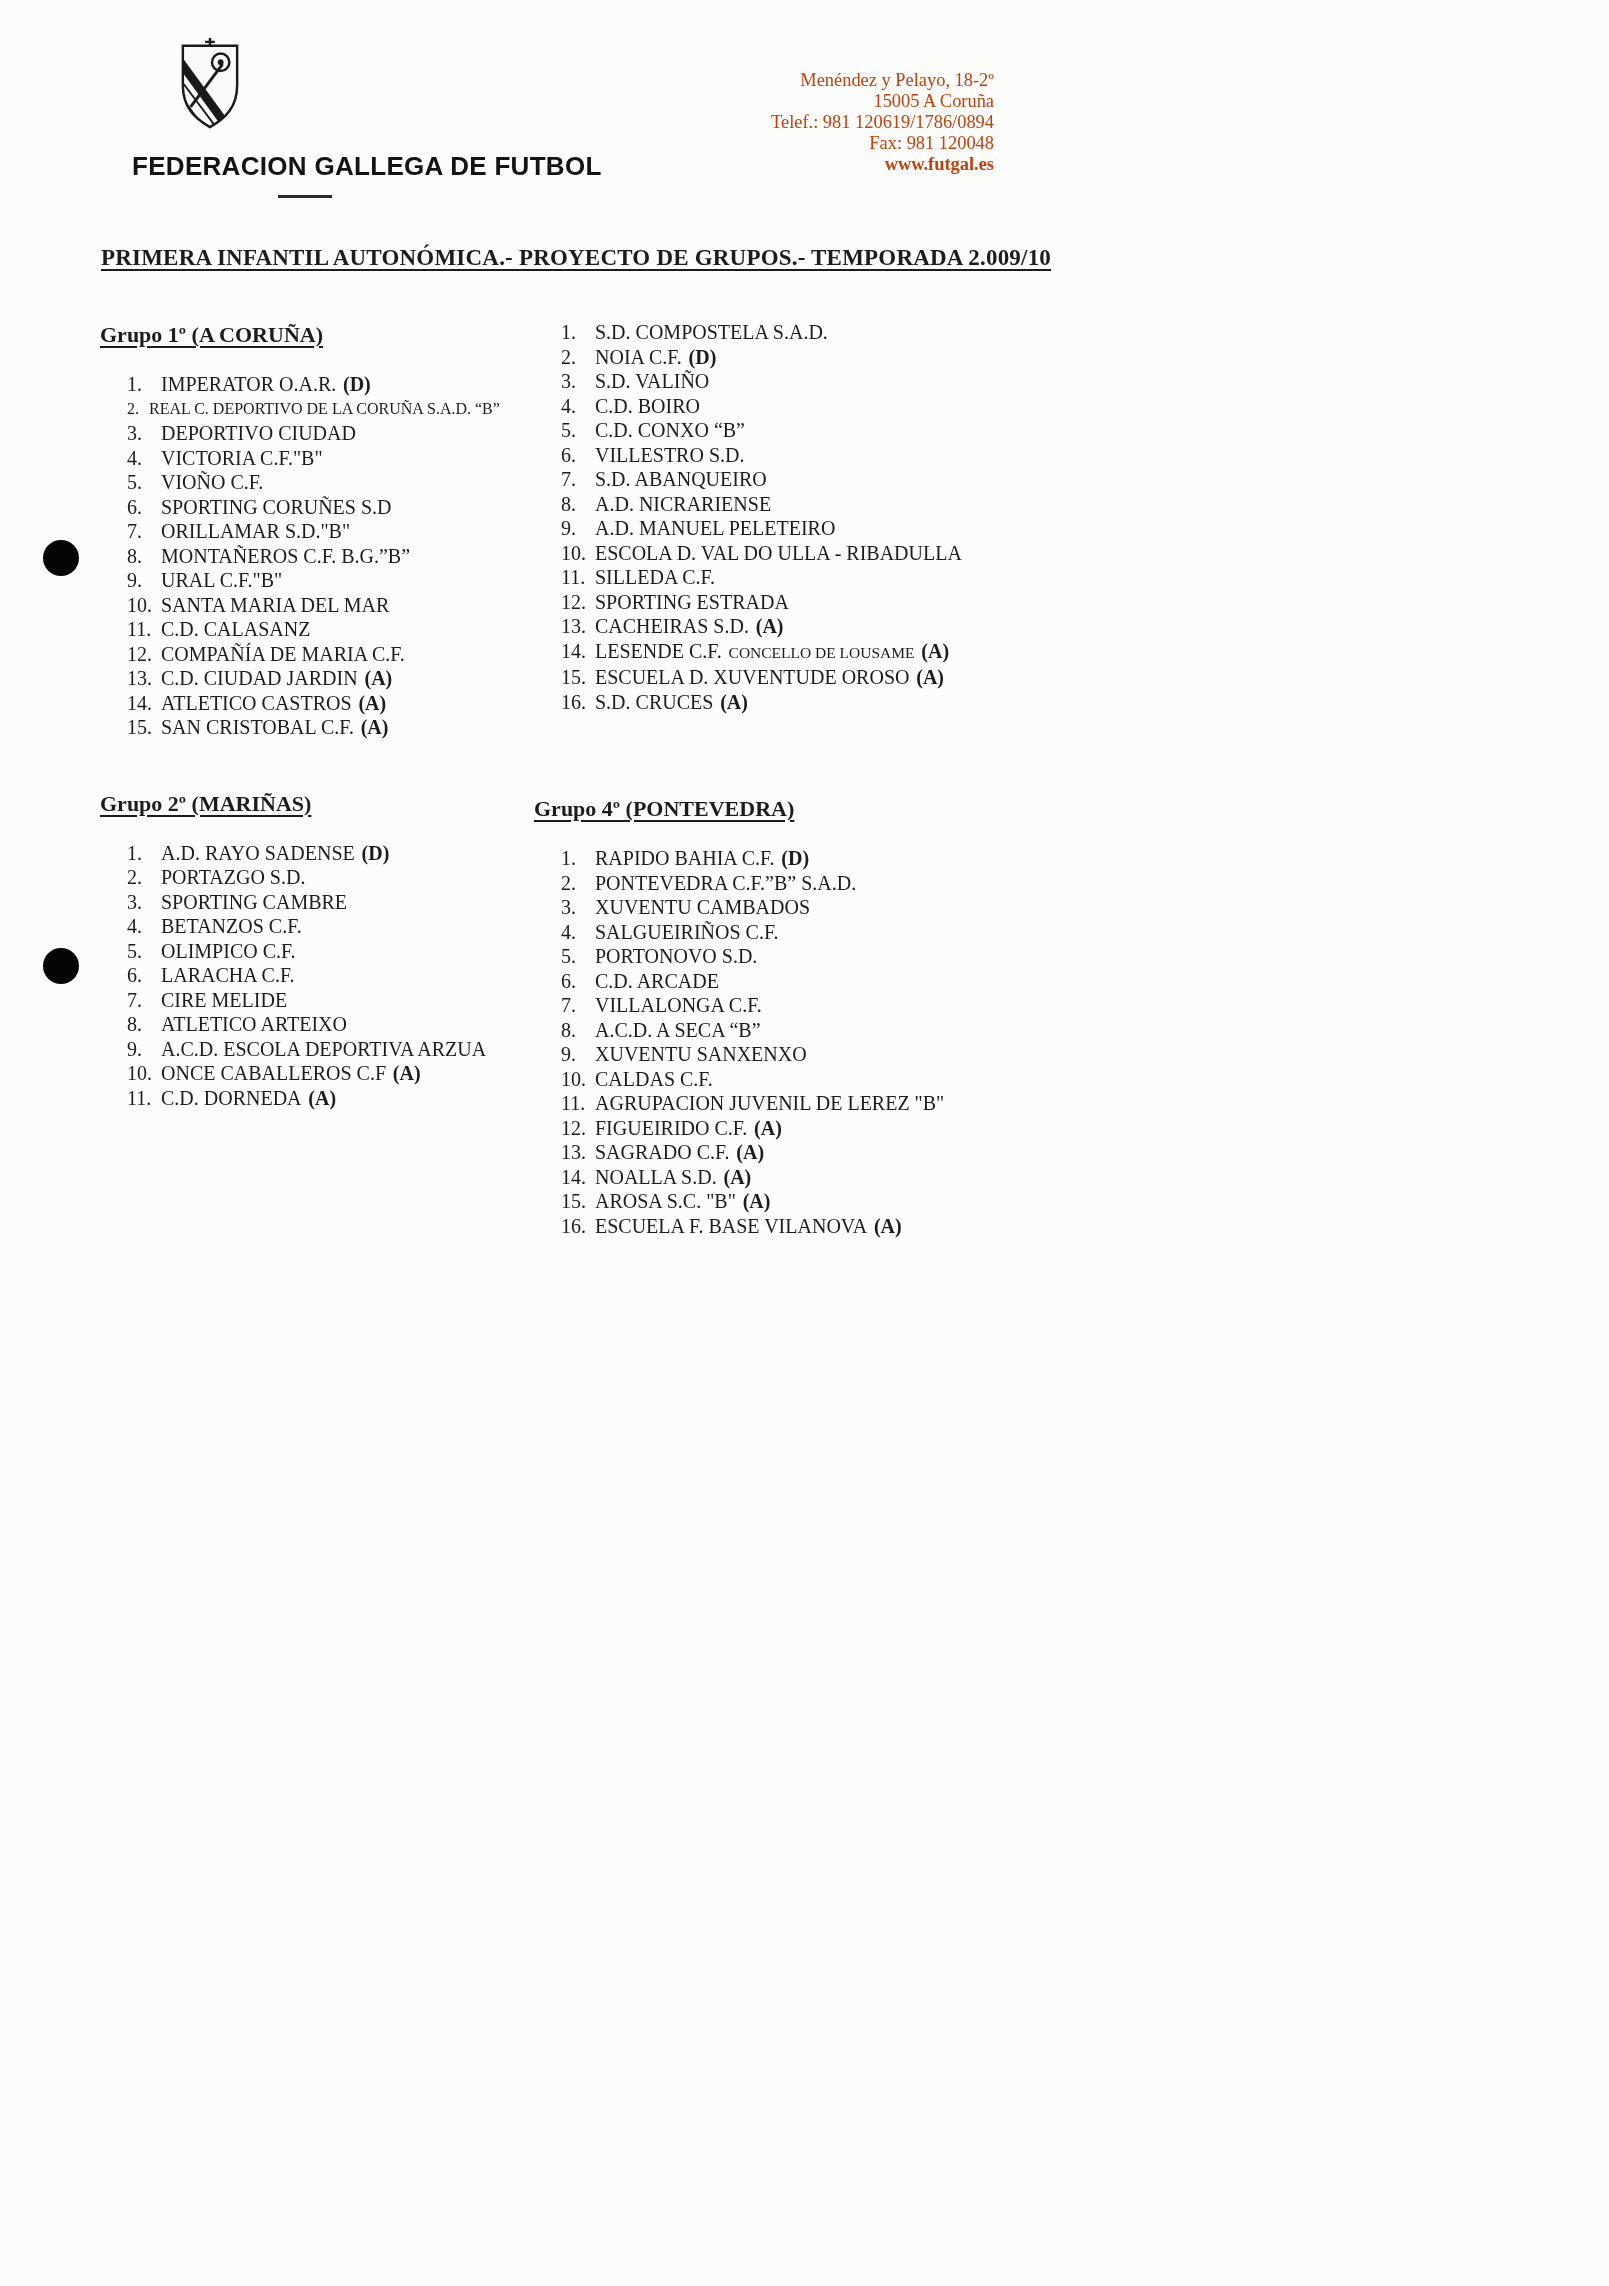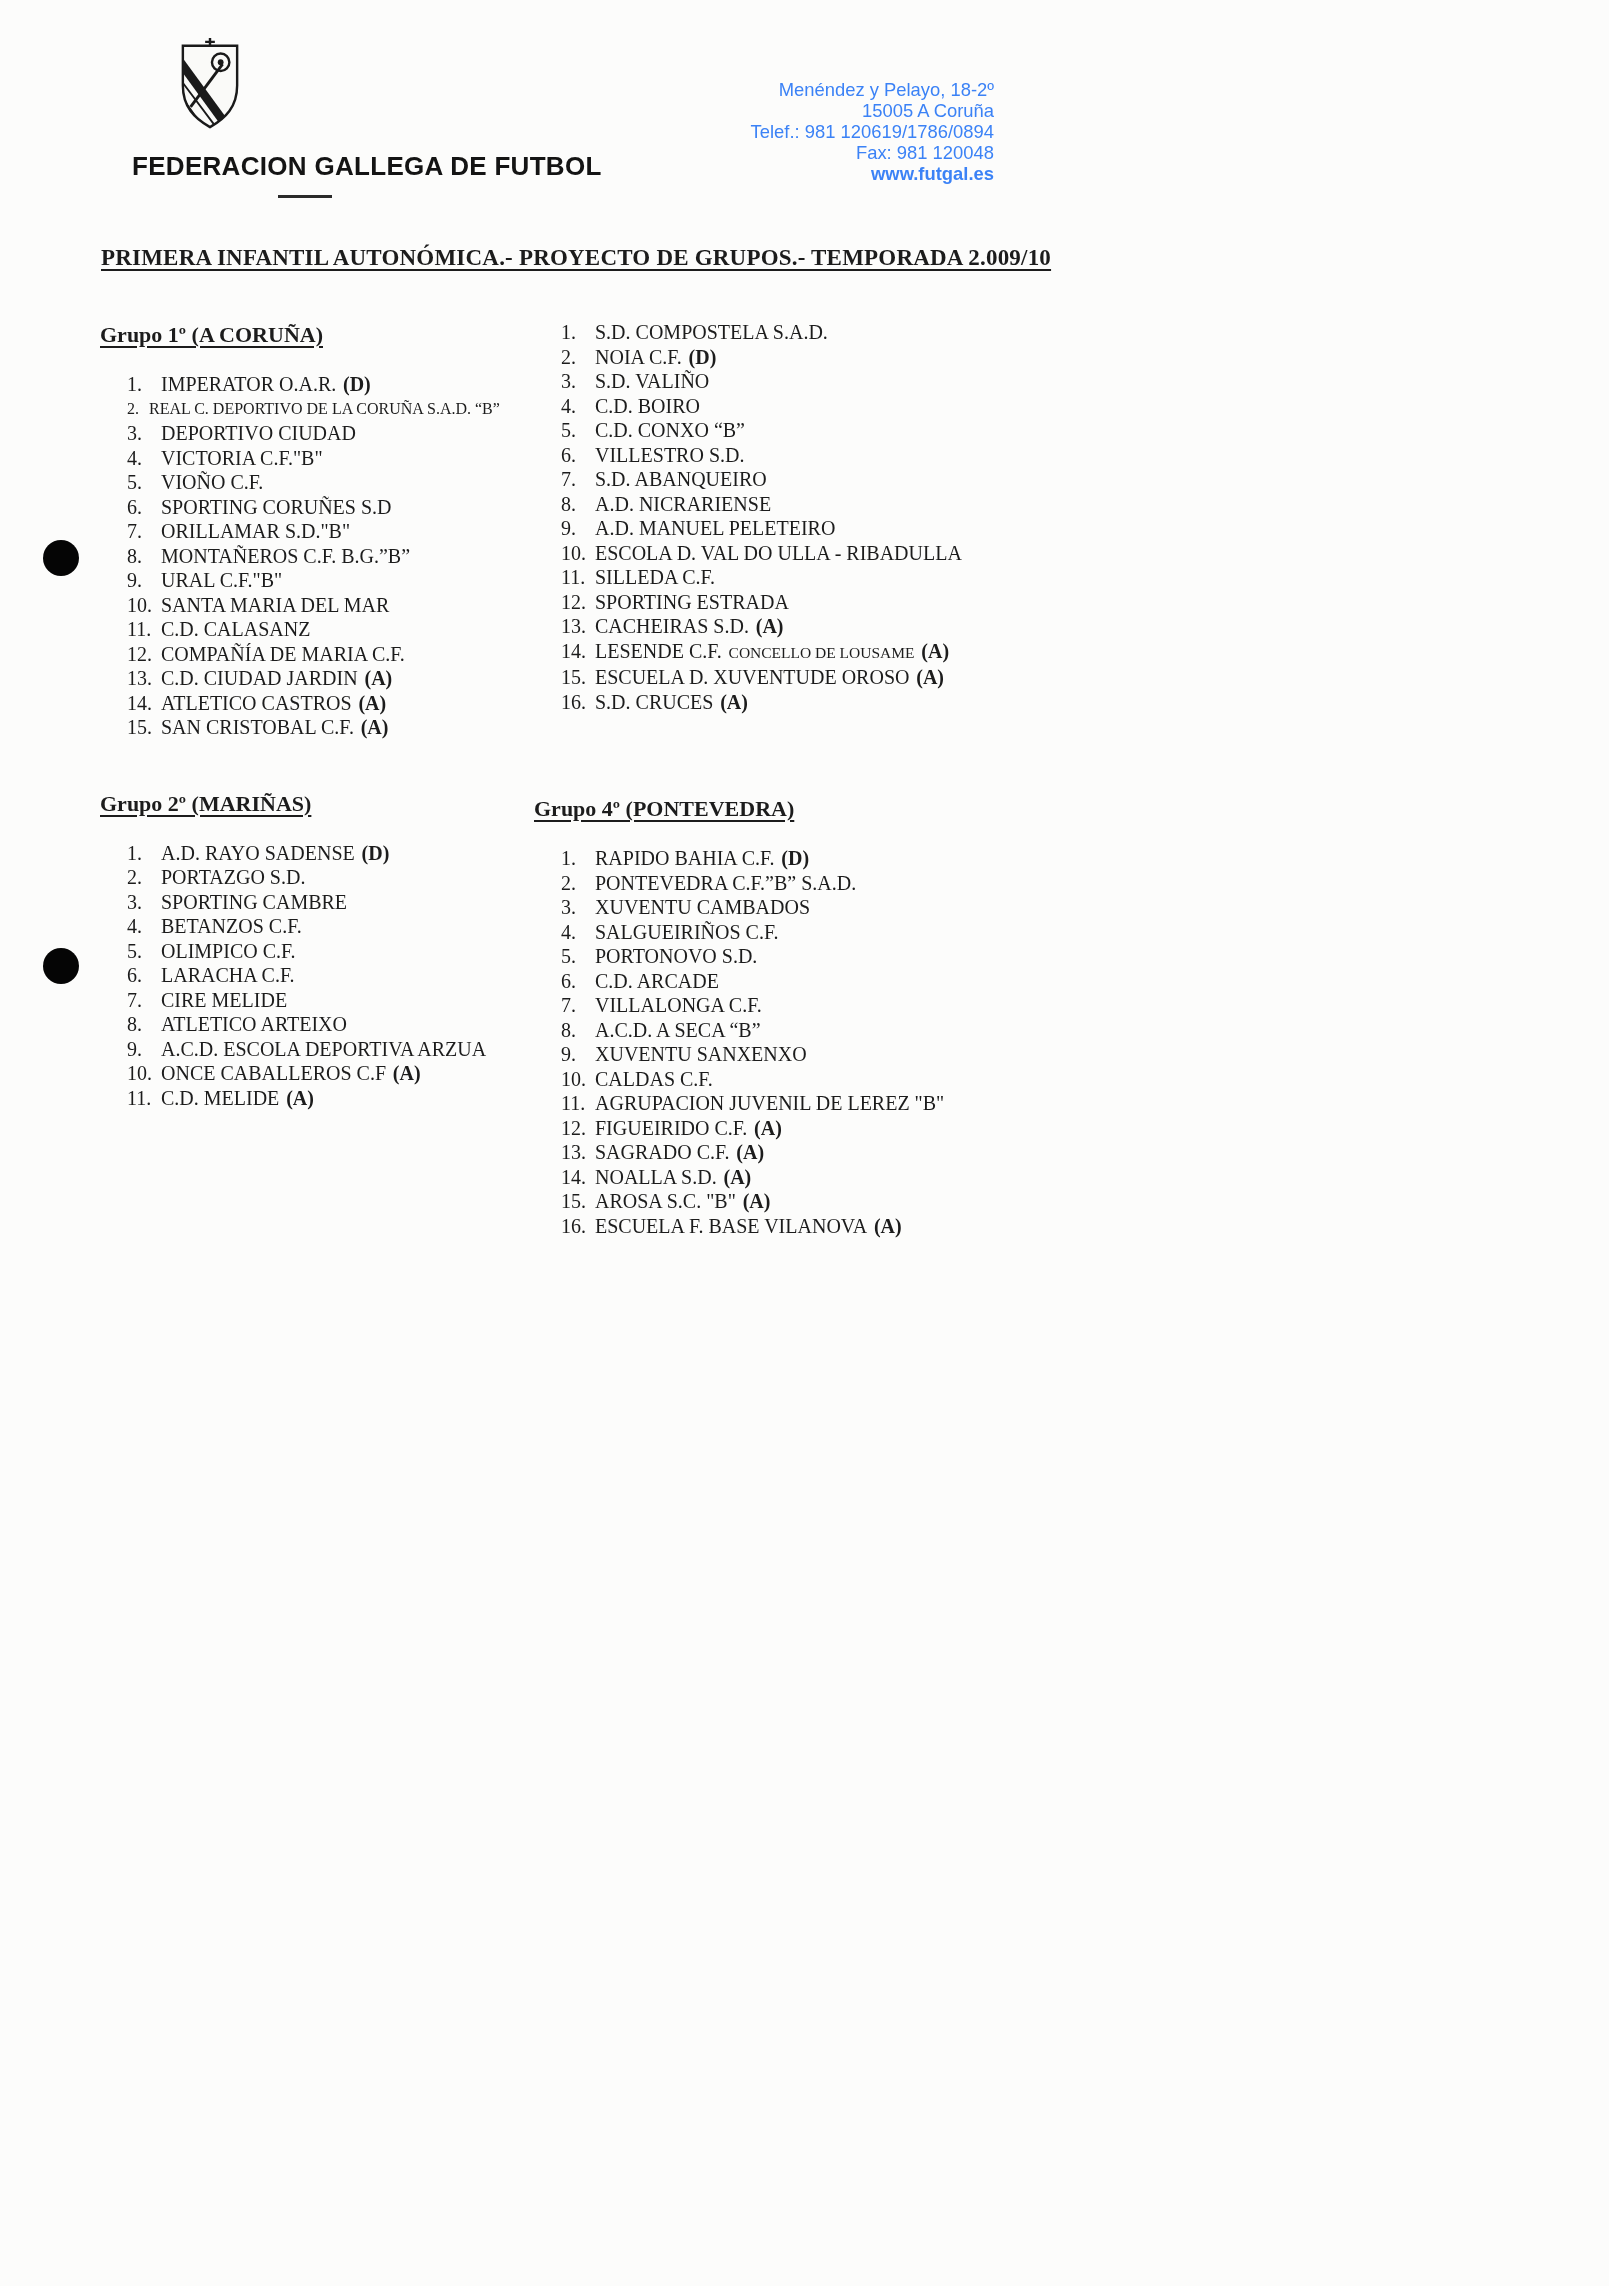--- a/index.html
+++ b/index.html
@@ -24,22 +24,22 @@
     font-family:"Liberation Sans", sans-serif;
     font-weight:bold; font-size:26px; letter-spacing:0.3px; color:#141414;
     white-space:nowrap;
     margin-left:32px;
   }
   .org-underline { position:absolute; left:278px; top:195px; width:54px; height:2.9px; background:#2a2a2a; }
 
   .contact {
     position:absolute; top:70px; left:640px; width:354px;
     text-align:right;
-    font-family:Liberation Sans, sans-serif;
-    font-size:18.4px; line-height:21px; color:#3b82f6;margin-top:9px;
+    font-family:Liberation Serif, serif;
+    font-size:18.4px; line-height:21px; color:#c2410c;
   }
   .contact .website { font-weight:bold; }
 
   .doc-title {
     position:absolute; left:101px; top:245px;
     font-size:23px; font-weight:bold;
     text-decoration:underline; text-underline-offset:3.9px;
     letter-spacing:0.2px; white-space:nowrap;
   }
 
@@ -215,21 +215,21 @@
             <span class="team-num">9.</span>
             <span class="team-name">A.C.D. ESCOLA DEPORTIVA ARZUA</span>
           </div>
           <div class="team-row">
             <span class="team-num">10.</span>
             <span class="team-name">ONCE CABALLEROS C.F</span>
             <b class="team-suffix">(A)</b>
           </div>
           <div class="team-row">
             <span class="team-num">11.</span>
-            <span class="team-name">C.D. MELIDE</span>
+            <span class="team-name">C.D. DORNEDA</span>
             <b class="team-suffix">(A)</b>
           </div>
         </div>
     </section>
   </div>
 
   <div class="col-right">
     <section class="group">
       <div class="team-list">
           <div class="team-row">

